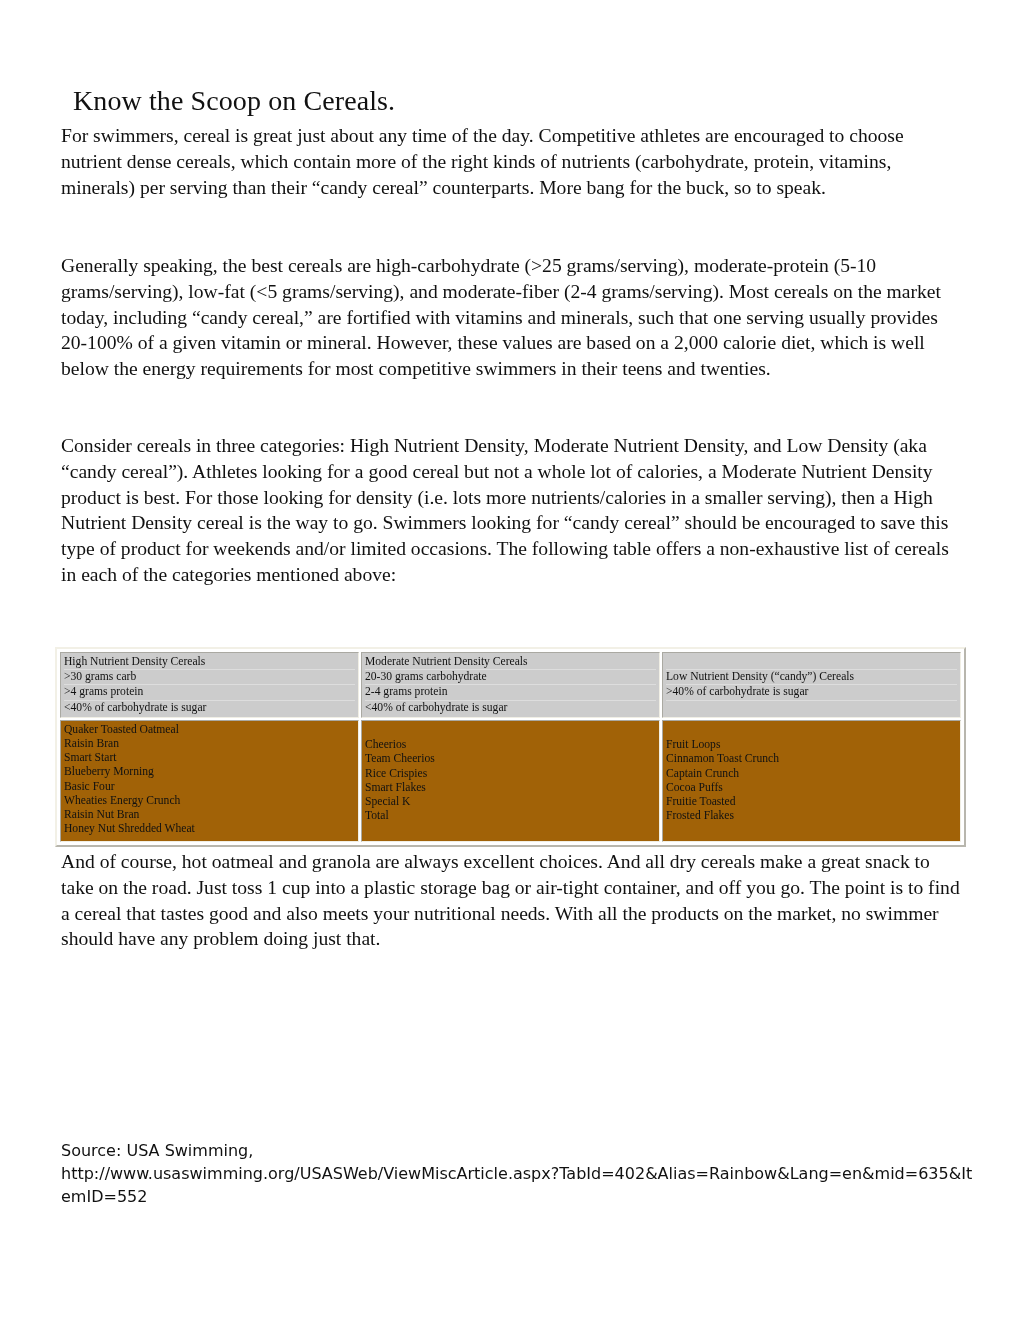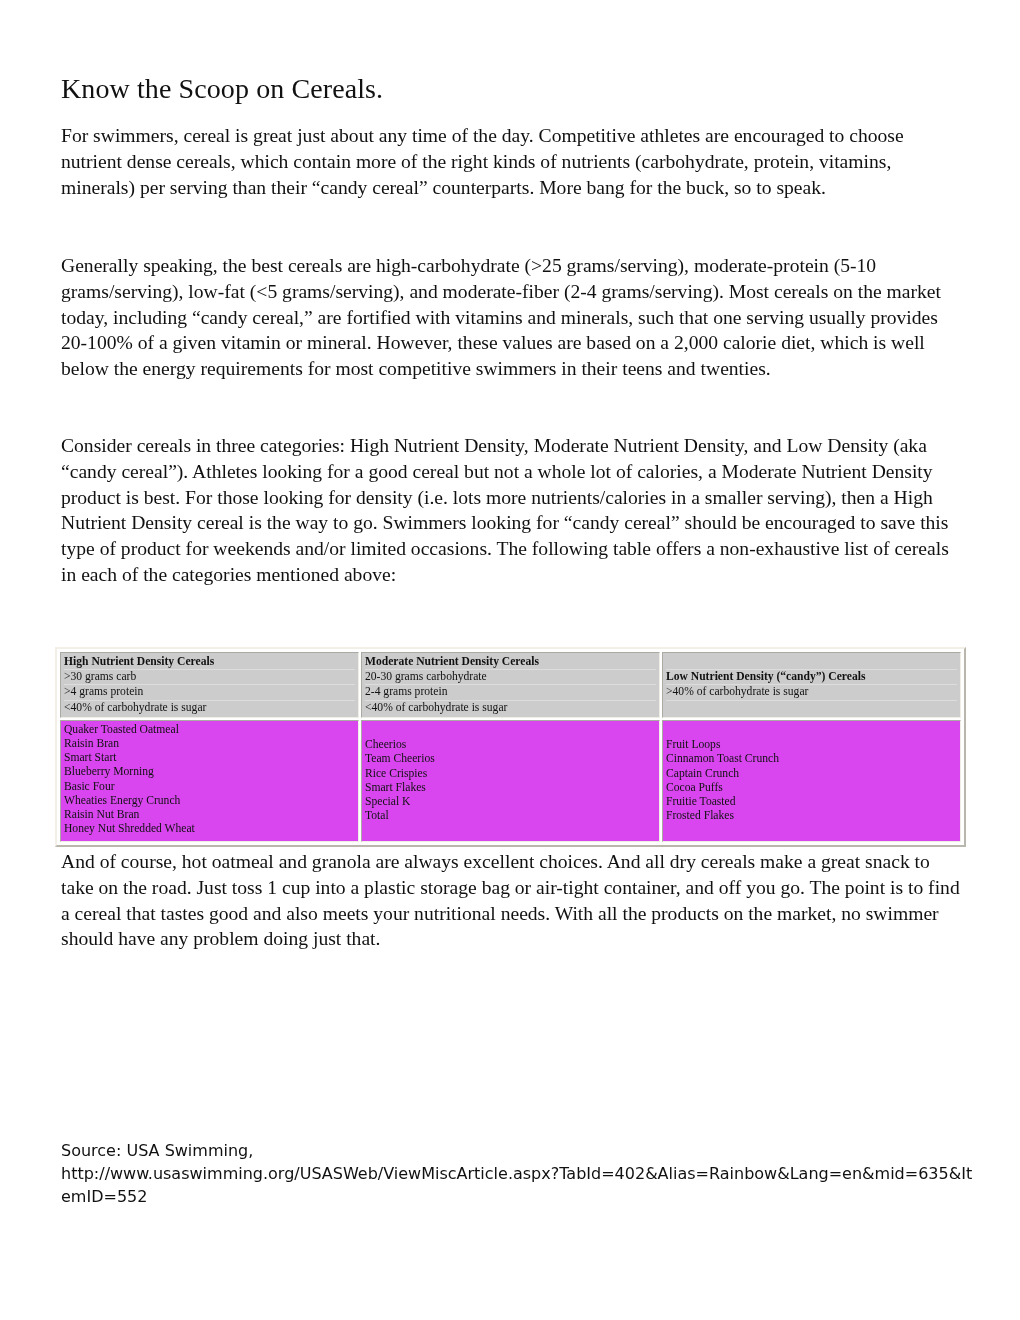--- a/index.html
+++ b/index.html
@@ -6,21 +6,21 @@
     body {
       width: 1020px;
       height: 1320px;
       position: relative;
       font-family: "Liberation Serif", "DejaVu Serif", serif;
       color: #111111;
       overflow: hidden;
     }
     .title {
       position: absolute; left: 61px; top: 72px;
-      font-size: 28px; font-weight: normal; margin: 0; line-height: 34px;
+      font-size: 28px; font-weight: normal; margin: 12px; line-height: 34px;
       letter-spacing: 0.1px;
     }
     .para {
       position: absolute; left: 61px; width: 900px;
       font-size: 19.6px; line-height: 25.8px; margin: 0;
     }
     #p1 { top: 123px; }
     #p2 { top: 253px; }
     #p3 { top: 433px; }
     #p4 { top: 849px; }
@@ -38,22 +38,22 @@
       font-family: "Liberation Serif", "DejaVu Serif", serif;
       font-size: 11.6px; line-height: 14.2px; color: #111;
     }
     table.cereal td {
       vertical-align: top; padding: 2px 3px;
       border: 1px solid; border-color: #aaa9a2 #f0eee4 #f0eee4 #aaa9a2;
     }
     td.hdr { background: #cccccc; width: 33.3%; }
     td.hdr .line { border-bottom: 1px solid #dddddd; }
     td.hdr .line:last-child { border-bottom: none; }
-    td.hdr .h { font-weight: bold; }
-    td.body { background: #d946ef; height: 116px; margin-top: 24px; }
+    td.hdr .h { font-weight: normal; }
+    td.body { background: #a16207; height: 116px; margin-top: 24px; }
     td.body.center-v { vertical-align: middle; }
     .blank { height: 14.2px; }
 
     .source {
       position: absolute; left: 61px; top: 1139px; width: 920px;
       font-family: "DejaVu Sans", sans-serif;
       font-size: 16px; line-height: 23px; color: #111;
       word-break: break-all;
     }
   </style>

